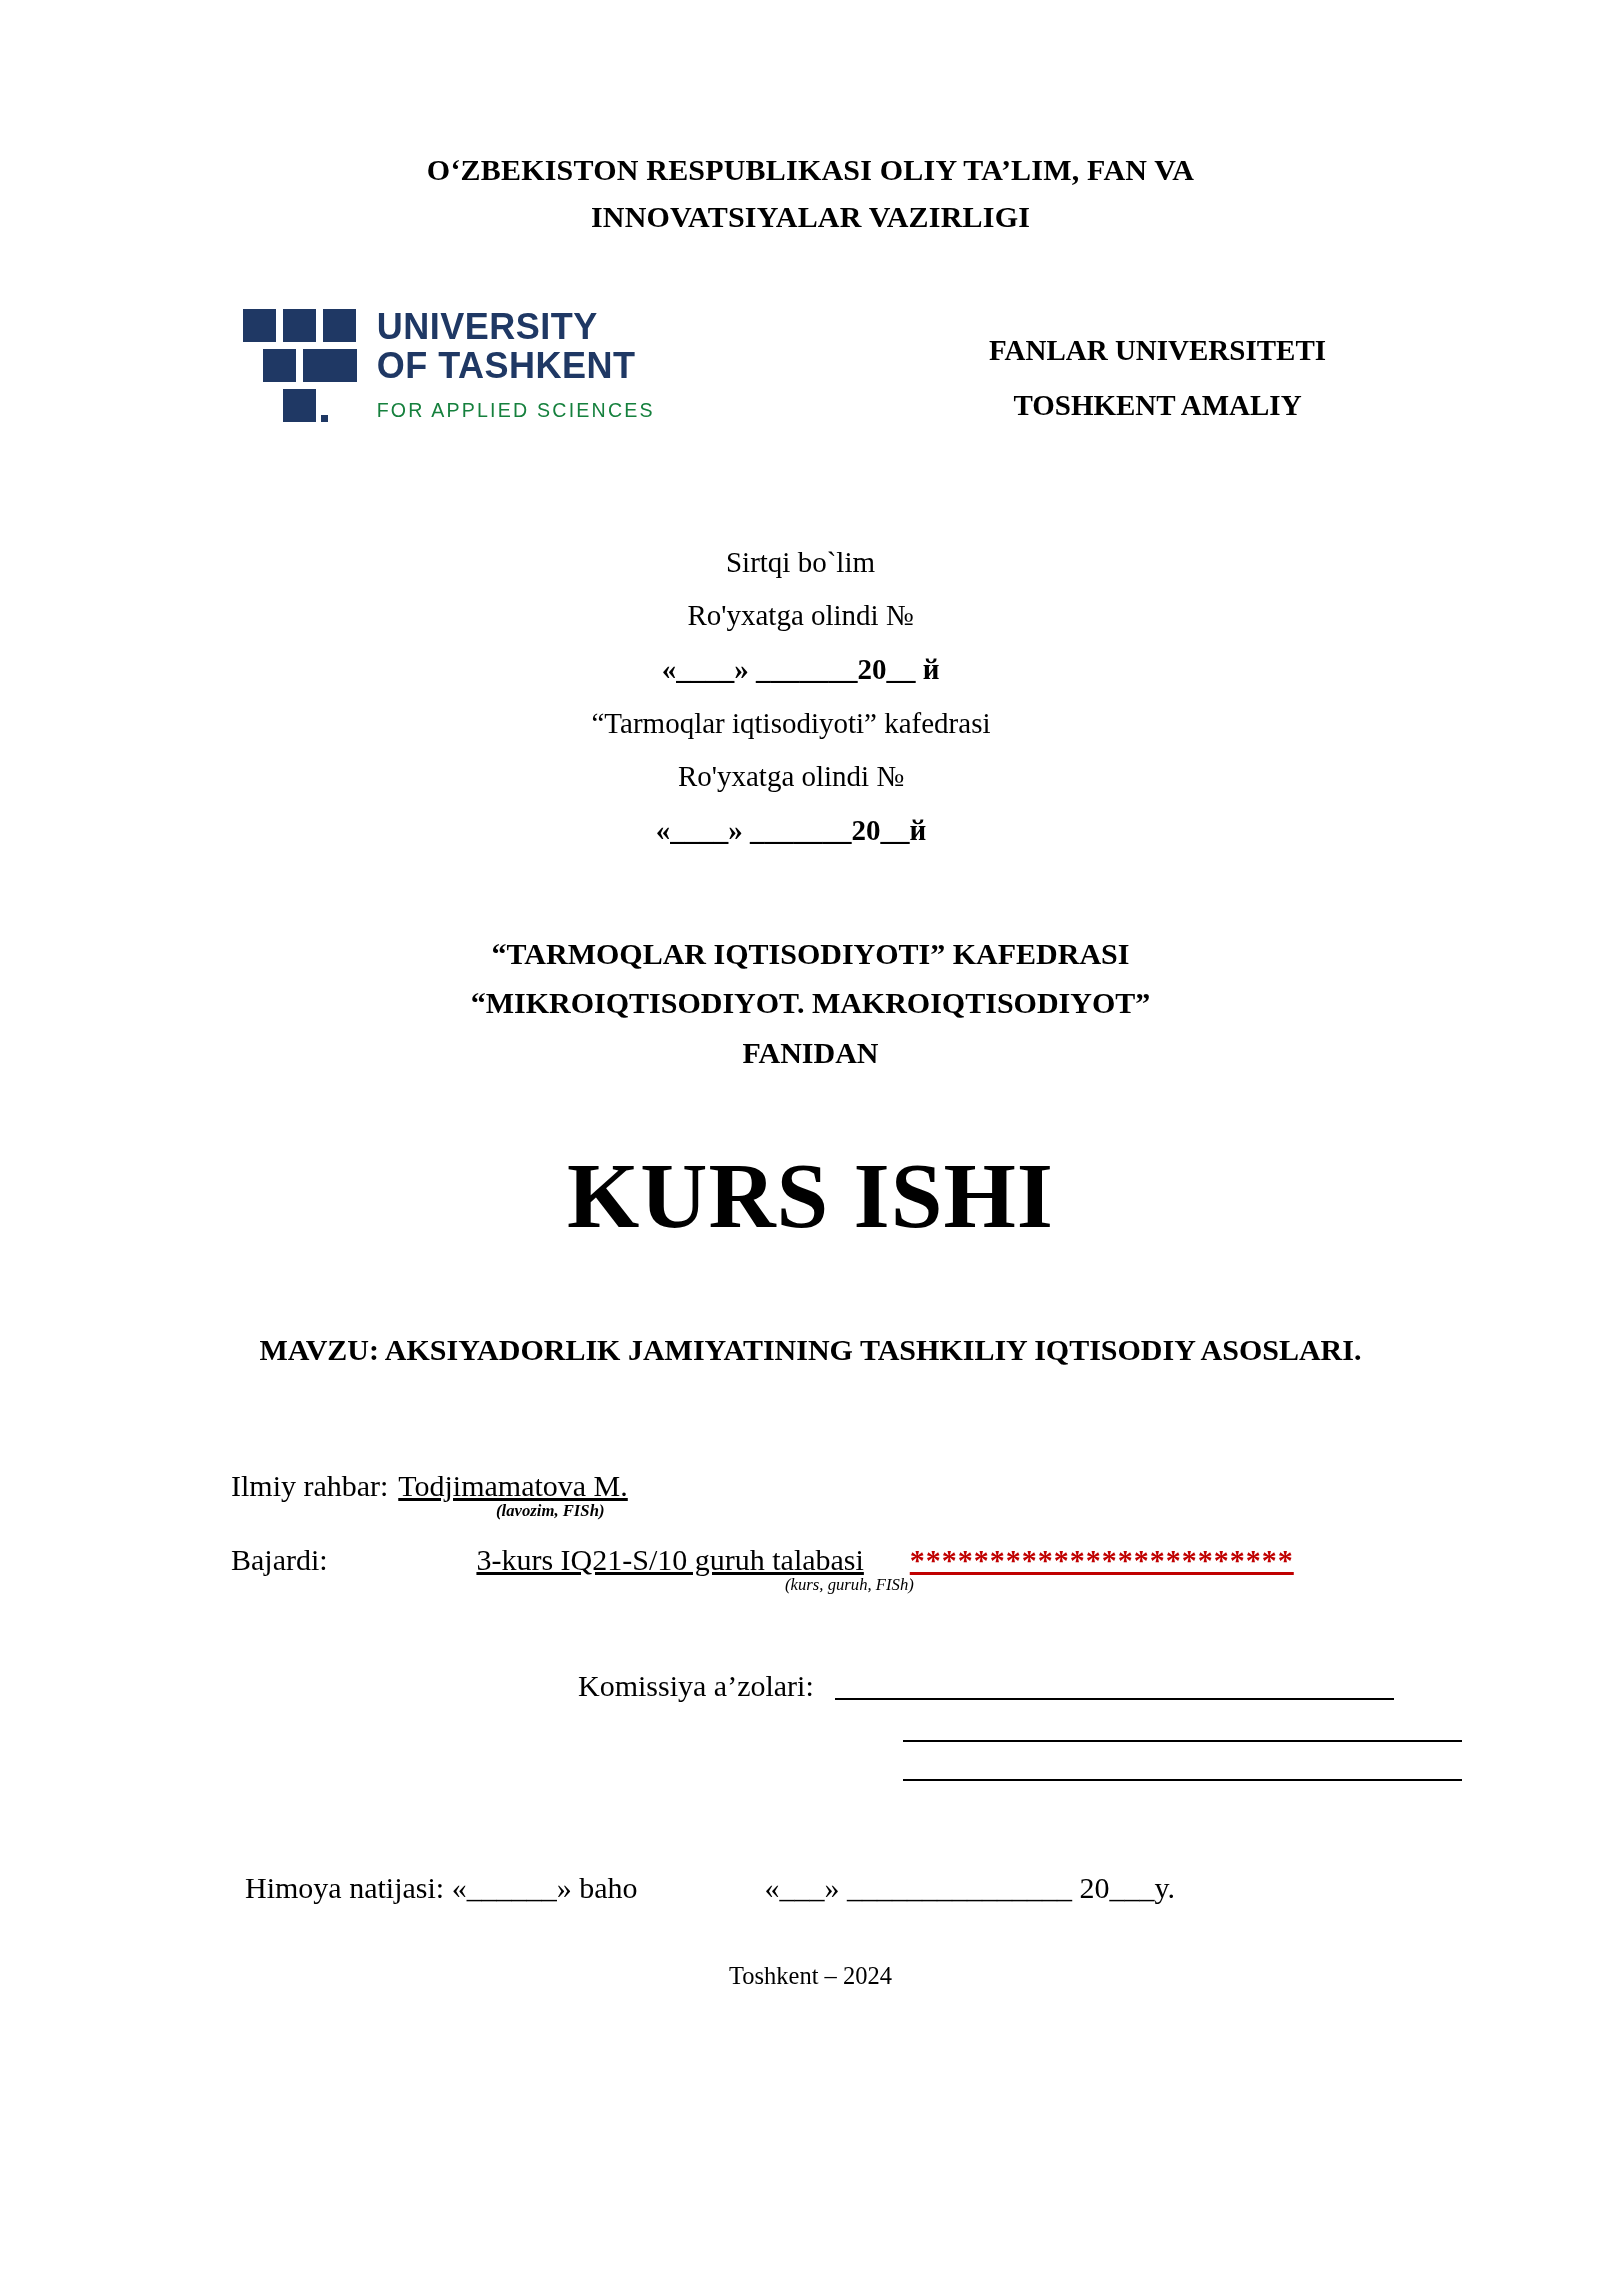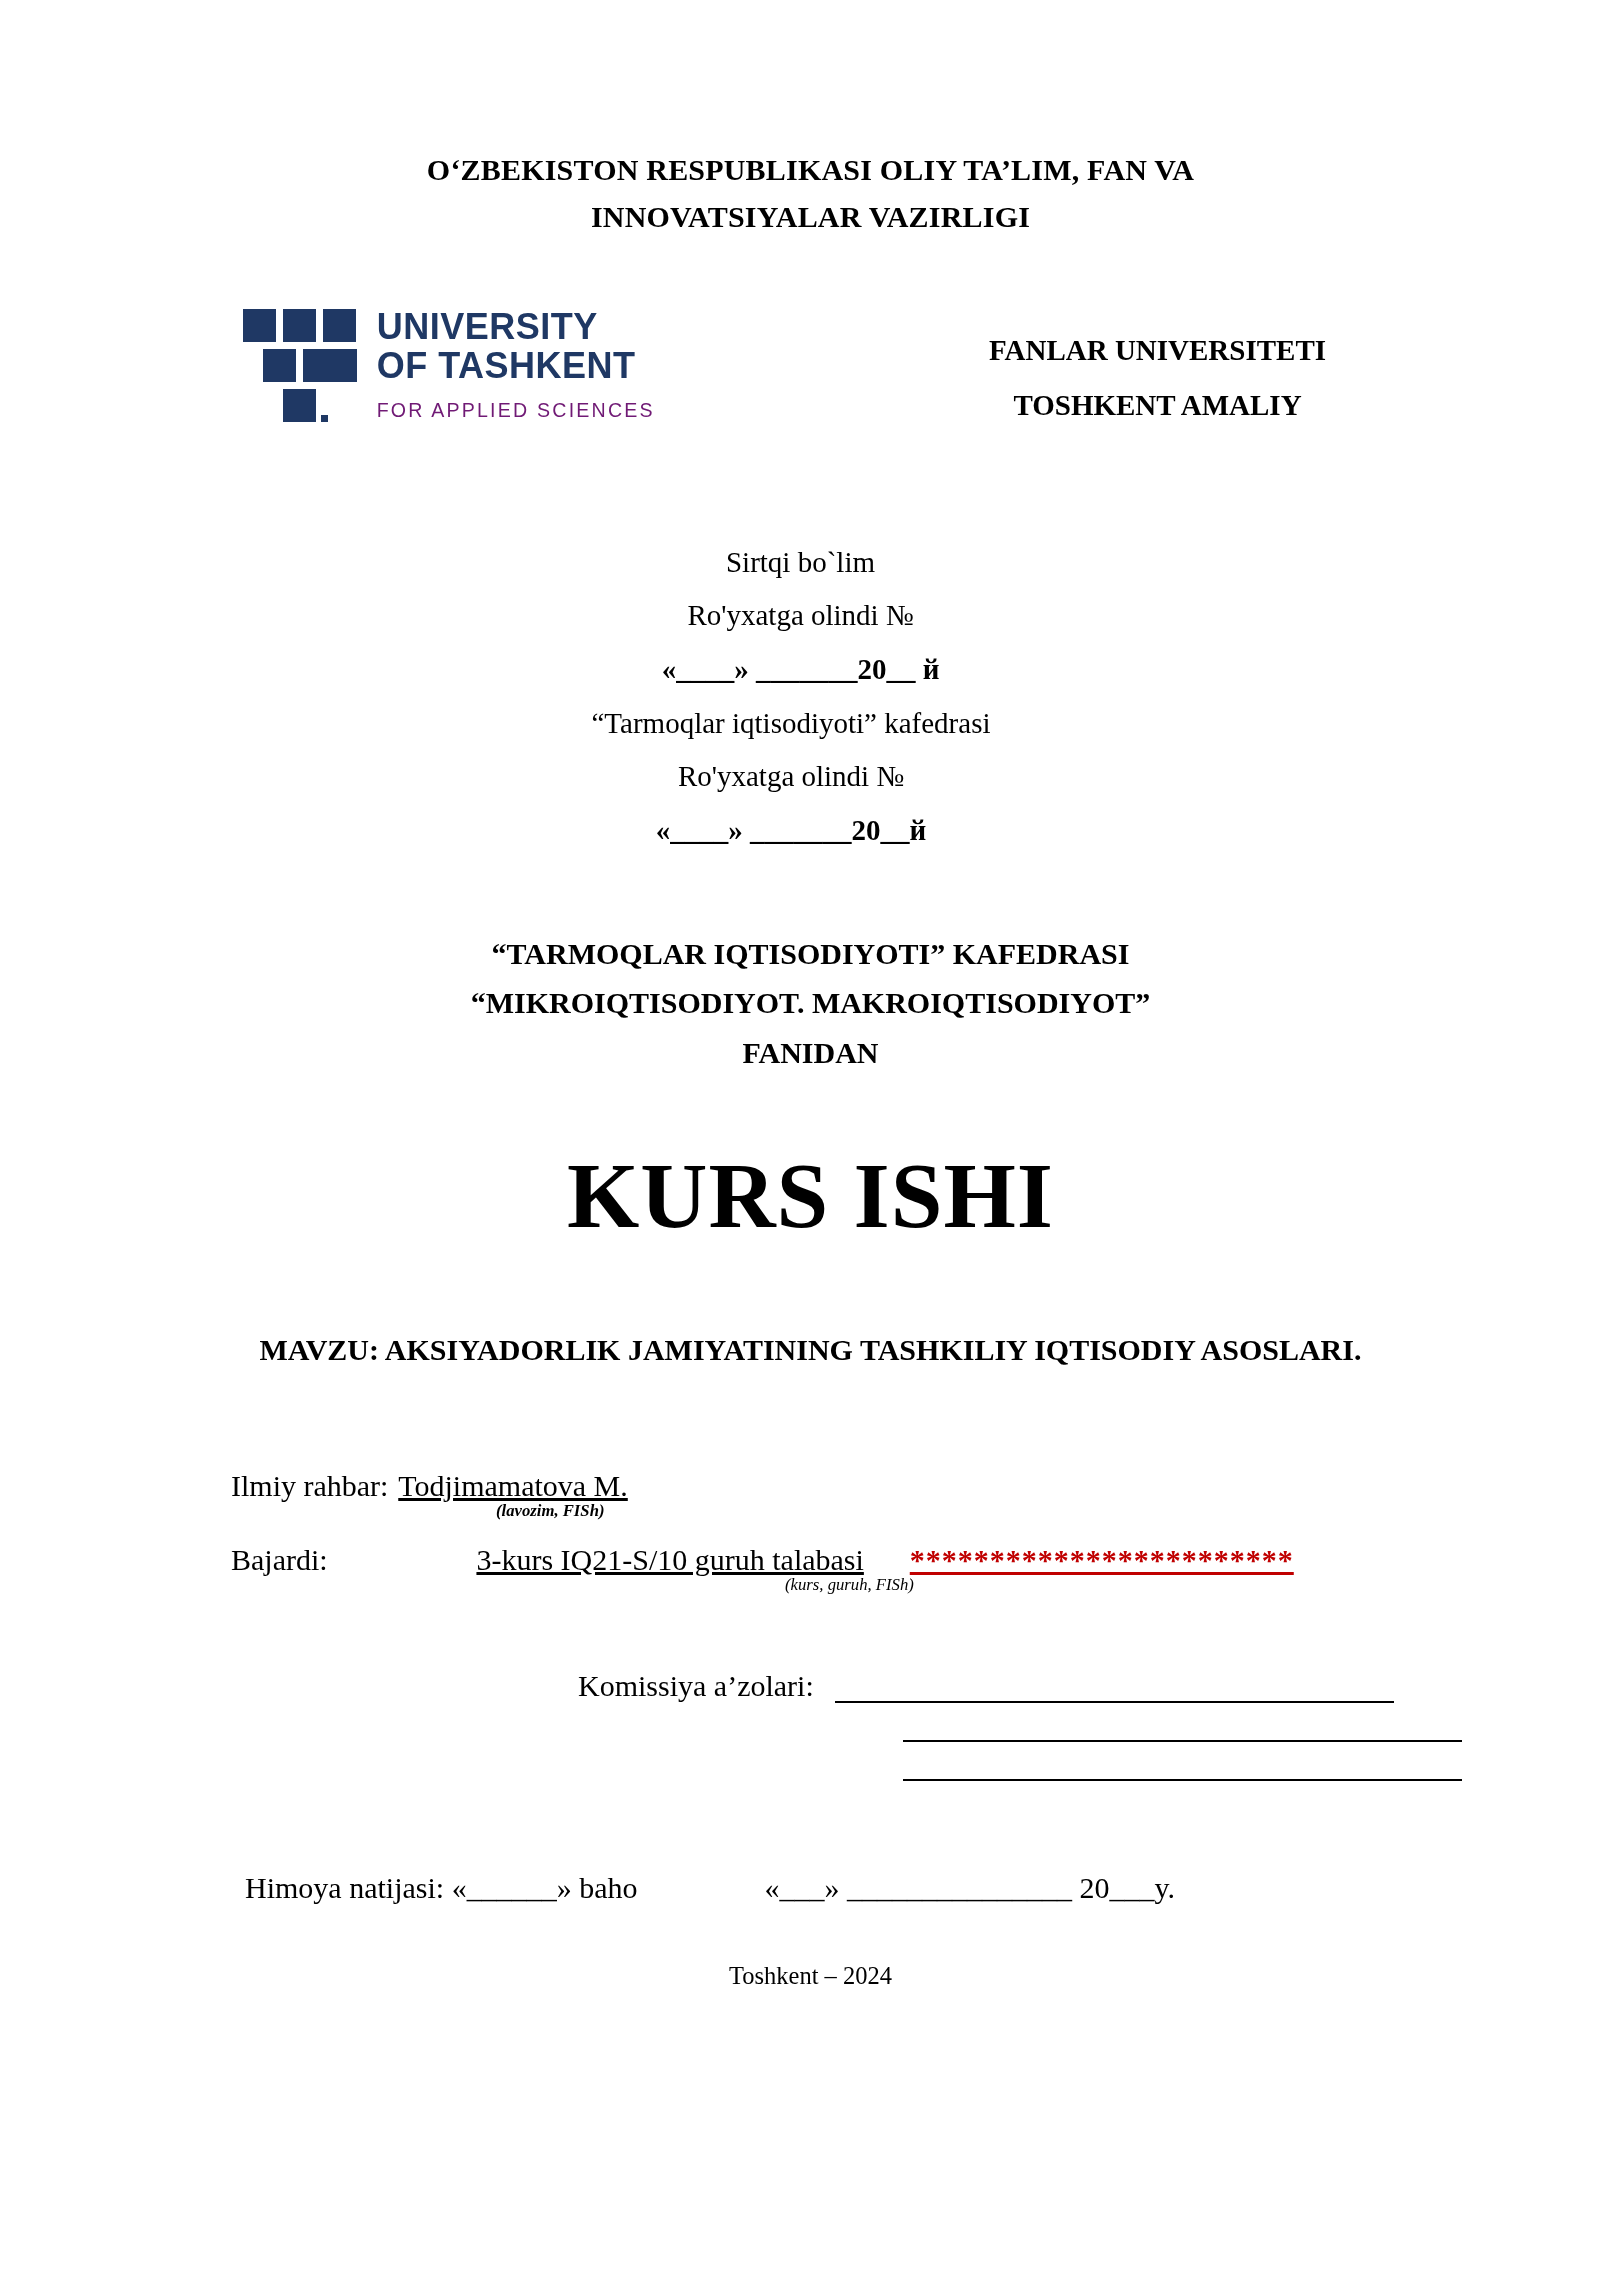--- a/index.html
+++ b/index.html
@@ -77,21 +77,21 @@
     font-family: "Liberation Sans", sans-serif;
     font-weight: bold;
     font-size: 36px;
     line-height: 1.1;
     color: #1f3864;
     letter-spacing: 0.5px;
   }
   .logo-line3 {
     font-family: "Liberation Sans", sans-serif;
     font-size: 19.6px;
-    color: #701a75;
+    color: #15803d;
     letter-spacing: 2.2px;
     margin-top: 12.7px;
   }
   .univ {
     text-align: center;
     font-weight: bold;
     font-size: 29px;
     line-height: 1.9;
     margin-top: 21.6px;
     flex: 1;
@@ -176,21 +176,21 @@
   .bajardi-gap { display: inline-block; width: 59px; }
 
   
   .commission {
     margin-top: 74px;
     padding-left: 578px;
     font-size: 30px;
   }
   .commission-row {
     display: flex;
-    align-items: flex-end;
+    align-items: flex-start;
   }
   .commission-label { white-space: nowrap; }
   .blank {
     display: inline-block;
     border-bottom: 2px solid #000;
     width: 559px;
     margin-left: 21.6px;
     height: 29px;
   }
   .blank-line-only {

